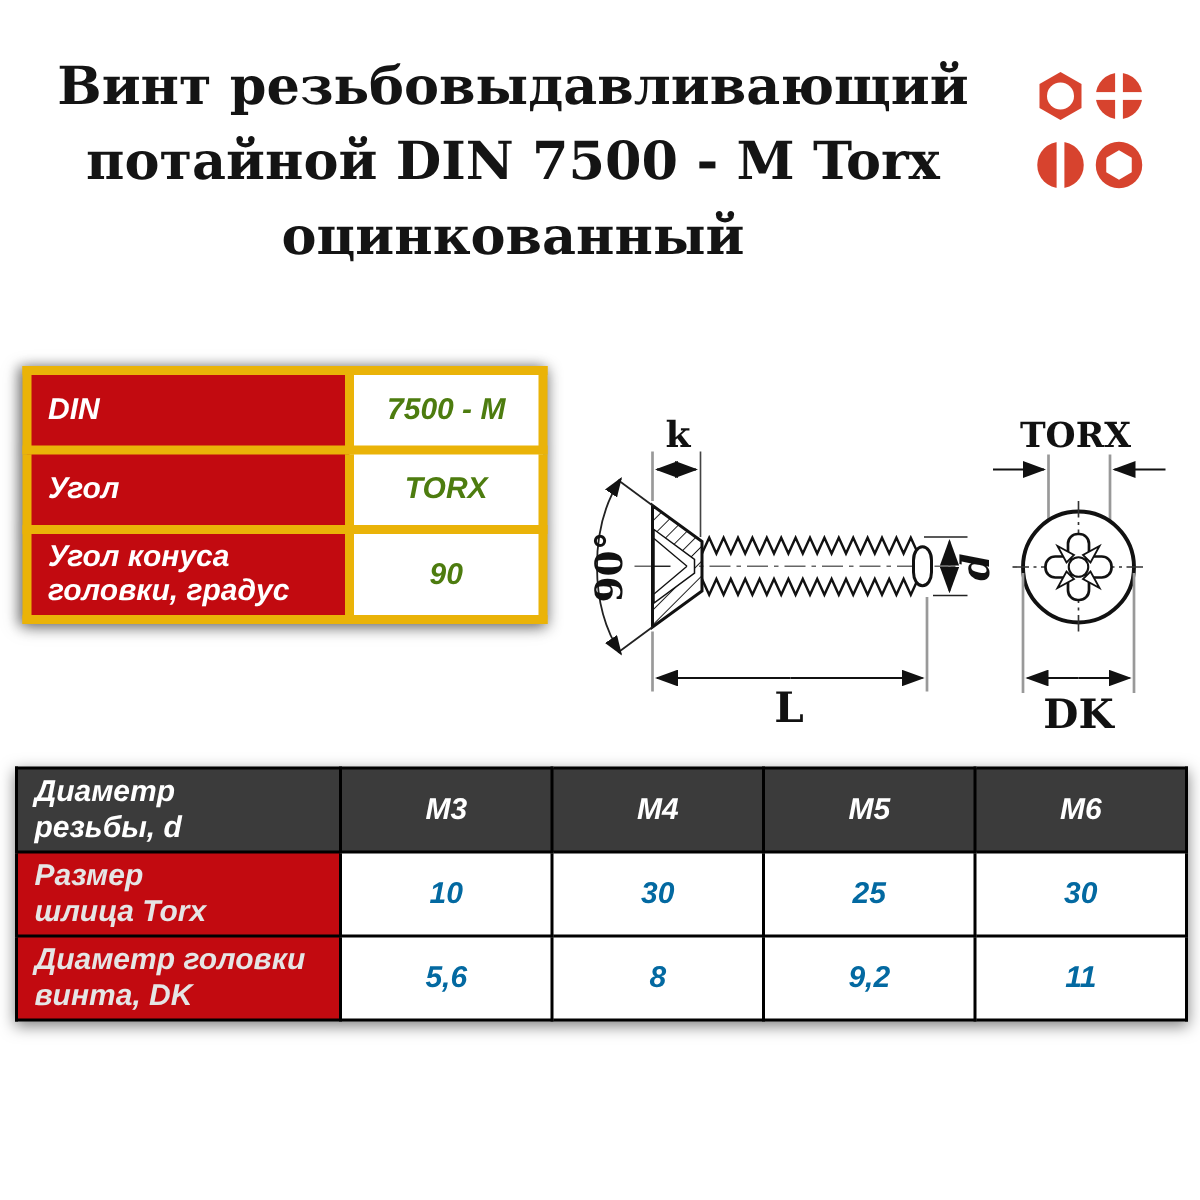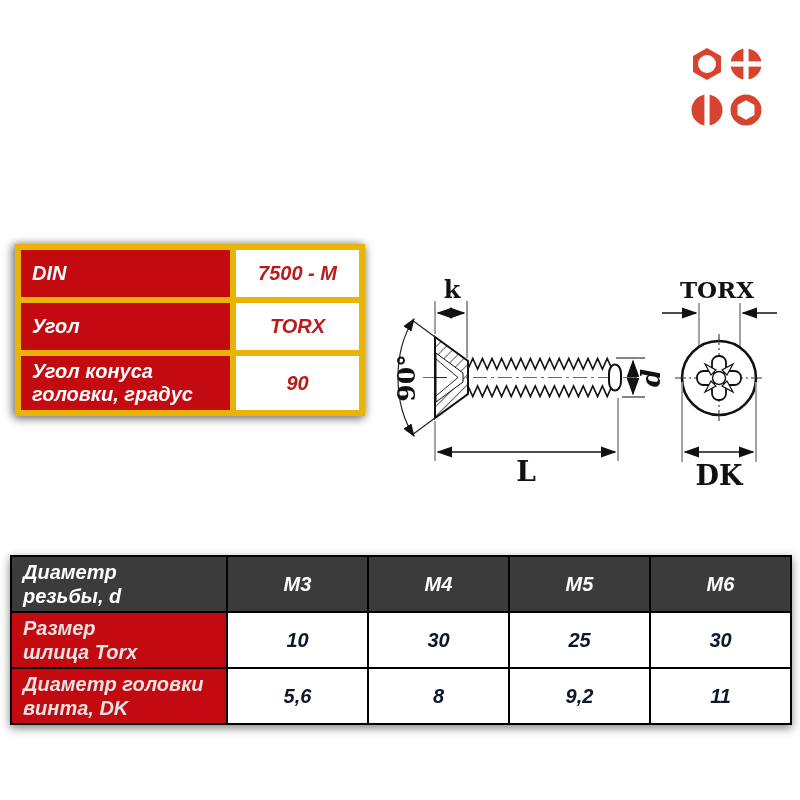--- a/index.html
+++ b/index.html
@@ -17,43 +17,46 @@
         display:grid;grid-template-columns:32px 32px;grid-template-rows:34px 34px;
         column-gap:7px;row-gap:12px;}
   .logo svg{display:block;}
 
   
   .spec{position:absolute;left:15px;top:244px;width:350px;border-collapse:collapse;
         filter:drop-shadow(0 2px 5px rgba(0,0,0,.45)) drop-shadow(-3px 0 4px rgba(0,0,0,.3));}
   .spec td{border:6px solid #eab308;font-size:20px;font-weight:700;font-style:italic;
            vertical-align:middle;}
   .spec td.lbl{background:#c20a10;color:#fff;width:192px;padding:4px 6px 4px 11px;line-height:23px;}
-  .spec td.val{background:#fff;color:#b91c1c;text-align:center;padding:4px 4px;line-height:23px;}
+  .spec td.val{background:#fff;color:#4d7c0f;text-align:center;padding:4px 4px;line-height:23px;}
   .spec tr{height:53px;}
 
   
   .dims{position:absolute;left:10px;top:511px;width:782px;border-collapse:collapse;
-        filter:drop-shadow(0 3px 5px rgba(0,0,0,.5));margin-top:44px;}
+        filter:drop-shadow(0 3px 5px rgba(0,0,0,.5));}
   .dims td{border:2px solid #000;font-size:20px;font-weight:700;font-style:italic;
            vertical-align:middle;}
   .dims td.lbl{background:#c20a10;color:#e5e5e5;width:199px;padding:3px 4px 3px 11px;line-height:24px;}
   .dims tr.hdr td{background:#3b3b3b;color:#fff;border-color:#000;}
-  .dims td.val{background:#fff;color:#0f172a;text-align:center;}
+  .dims td.val{background:#fff;color:#0369a1;text-align:center;}
   .dims tr{height:52px;}
   .dims tr.r2,.dims tr.r3{height:54px;}
 
   
   .drawing{position:absolute;left:370px;top:240px;width:430px;height:270px;}
   .dimtext{font-family:"DejaVu Serif",serif;font-weight:700;fill:#111;}
 </style>
 </head>
 <body>
 
 <div class="page">
 
+  <div class="title ml">Винт резьбовыдавливающий
+потайной DIN 7500 - M Torx
+оцинкованный</div>
 
   <div class="logo">
     <svg width="32" height="34" viewBox="0 0 32 34">
       <polygon points="16,1 30,9 30,25 16,33 2,25 2,9" fill="#d7432e"></polygon>
       <circle cx="16" cy="17" r="9" fill="#fff"></circle>
     </svg>
     <svg width="32" height="34" viewBox="0 0 32 34">
       <circle cx="16" cy="17" r="15.5" fill="#d7432e"></circle>
       <rect x="13.4" y="0" width="5.2" height="34" fill="#fff"></rect>
       <rect x="0" y="14.4" width="32" height="5.2" fill="#fff"></rect>

